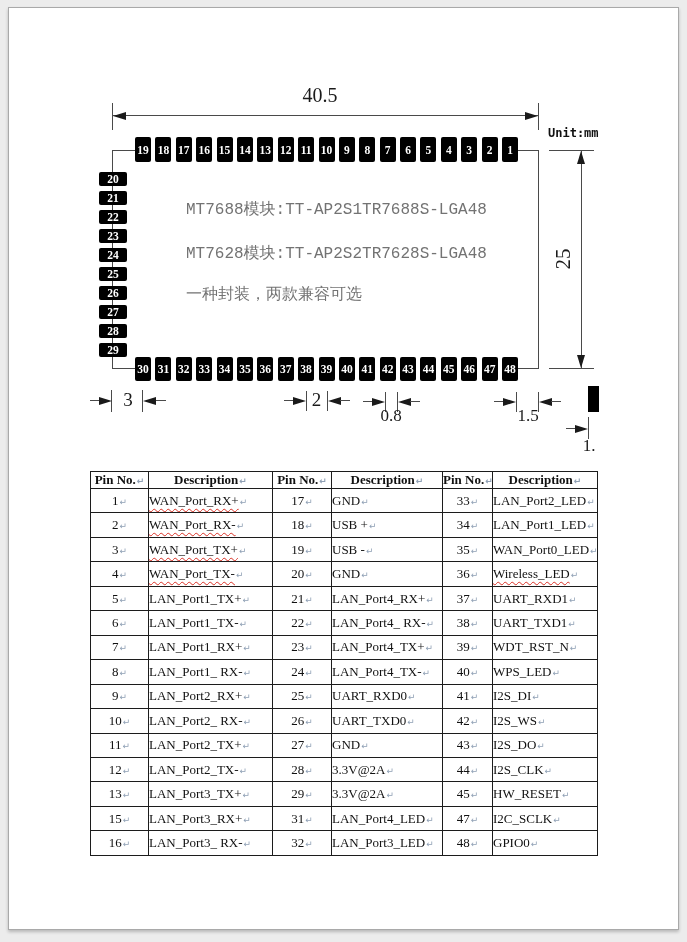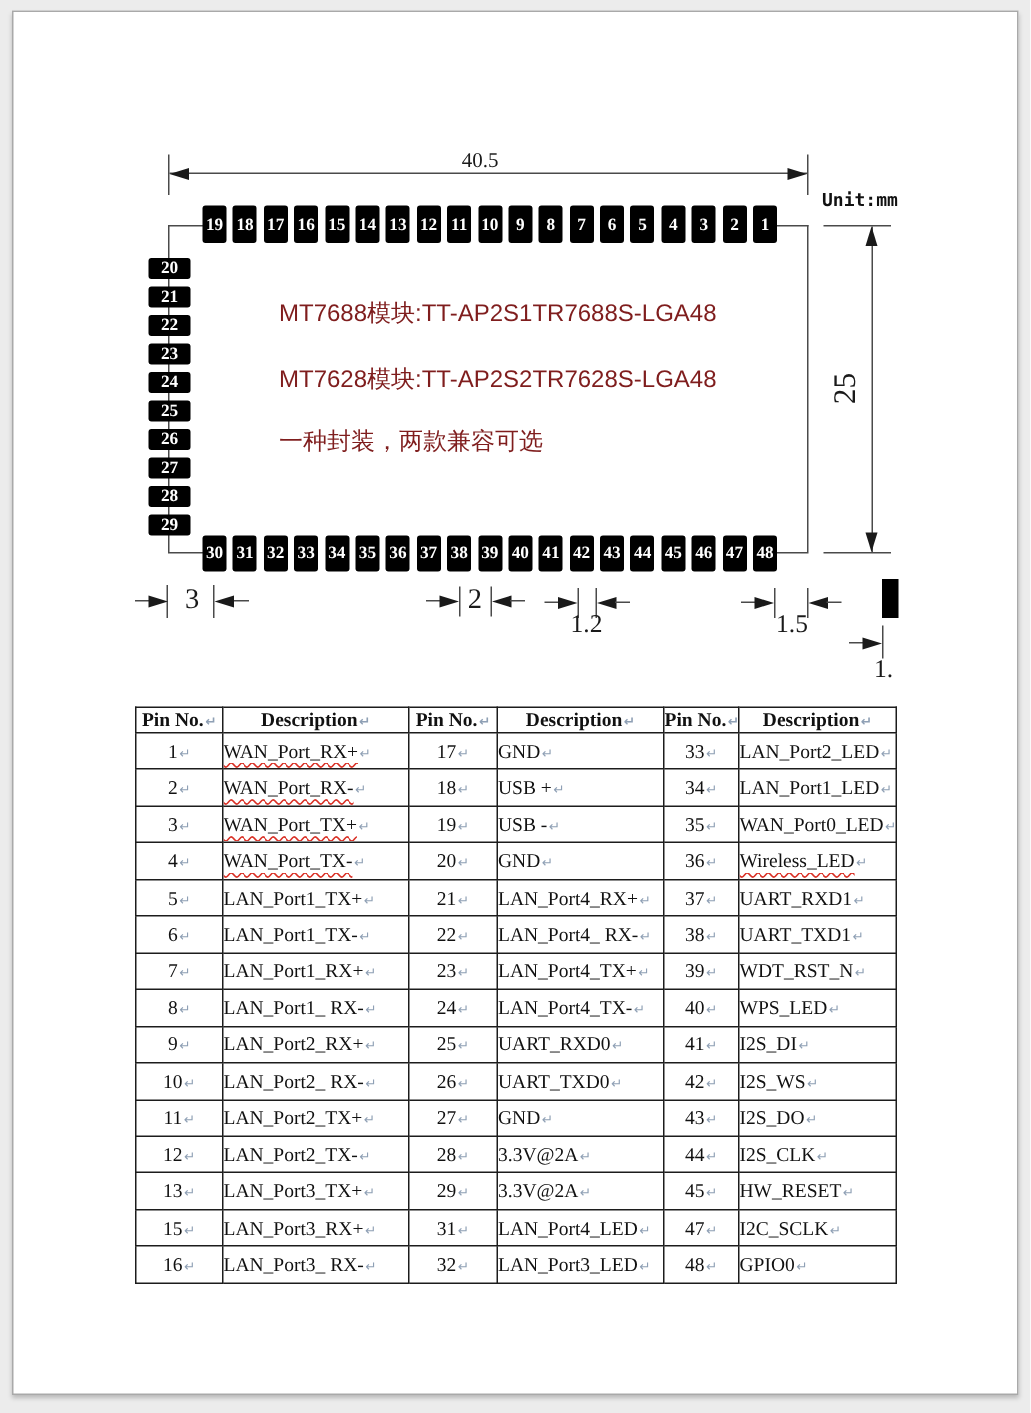--- a/index.html
+++ b/index.html
@@ -28,22 +28,22 @@
   .dim-label.small { font-size:17px; }
   .dim-25 {
     position:absolute; left:544px; top:240px; width:38px; height:38px;
     display:flex; align-items:center; justify-content:center;
     transform:rotate(-90deg); font-size:21px;
   }
   .unit {
     position:absolute; left:548px; top:126px;
     font-family:"DejaVu Sans Mono", monospace; font-weight:bold; font-size:12px; color:#111;
   }
-  .mod-text { position:absolute; left:186px; font-family:Liberation Sans, sans-serif;
-    font-size:16px; color:#7f1d1d; white-space:nowrap; }
+  .mod-text { position:absolute; left:186px; font-family:Liberation Mono, monospace;
+    font-size:16px; color:#737373; white-space:nowrap; }
 
   .pad {
     position:absolute; background:#000; border-radius:2px; color:#fff;
     display:flex; align-items:center; justify-content:center;
     font-family:"Liberation Serif", serif; font-weight:bold; font-size:11.5px;
   }
   .sidepad { position:absolute; left:588px; top:386px; width:11px; height:26px; background:#000; }
 
   
   table.pins {
@@ -75,21 +75,21 @@
       <div class="vl" style="left:112px;top:150px;height:218px"></div>
       <div class="vl" style="left:538px;top:150px;height:218px"></div>
       <div class="hl" style="left:112px;top:368px;width:24px"></div>
       <div class="hl" style="left:518px;top:368px;width:21px"></div>
 
       <div class="vl" style="left:112px;top:103px;height:27px"></div>
       <div class="vl" style="left:538px;top:103px;height:27px"></div>
       <div class="hl" style="left:113px;top:115px;width:425px"></div>
       <div class="arr a-left" style="left:113px;top:111.5px"></div>
       <div class="arr a-right" style="left:525px;top:111.5px"></div>
-      <div class="dim-label" style="left:290px;top:100px;width:60px;font-size:14px">40.5</div>
+      <div class="dim-label" style="left:290px;top:84px;width:60px;font-size:20px">40.5</div>
 
       <div class="unit">Unit:mm</div>
 
       <div class="hl" style="left:549px;top:150px;width:45px"></div>
       <div class="hl" style="left:549px;top:368px;width:45px"></div>
       <div class="vl" style="left:581px;top:151px;height:217px"></div>
       <div class="arr a-up" style="left:577px;top:151px"></div>
       <div class="arr a-down" style="left:577px;top:355px"></div>
       <div class="dim-25">25</div>
 
@@ -112,21 +112,21 @@
       <div class="arr a-left" style="left:328px;top:396.5px"></div>
       <div class="hl" style="left:340px;top:400px;width:10px"></div>
       <div class="dim-label" style="left:306px;top:389px;width:21px">2</div>
 
       <div class="vl" style="left:385px;top:392px;height:20px"></div>
       <div class="vl" style="left:397px;top:392px;height:20px"></div>
       <div class="hl" style="left:363px;top:401px;width:10px"></div>
       <div class="arr a-right" style="left:372px;top:397.5px"></div>
       <div class="arr a-left" style="left:398px;top:397.5px"></div>
       <div class="hl" style="left:410px;top:401px;width:10px"></div>
-      <div class="dim-label small" style="left:373px;top:406px;width:36px">1.2</div>
+      <div class="dim-label small" style="left:373px;top:406px;width:36px">0.8</div>
 
       <div class="vl" style="left:516px;top:392px;height:20px"></div>
       <div class="vl" style="left:538px;top:392px;height:20px"></div>
       <div class="hl" style="left:494px;top:401px;width:10px"></div>
       <div class="arr a-right" style="left:503px;top:397.5px"></div>
       <div class="arr a-left" style="left:539px;top:397.5px"></div>
       <div class="hl" style="left:551px;top:401px;width:10px"></div>
       <div class="dim-label small" style="left:510px;top:406px;width:36px">1.5</div>
 
       <div class="sidepad"></div>

